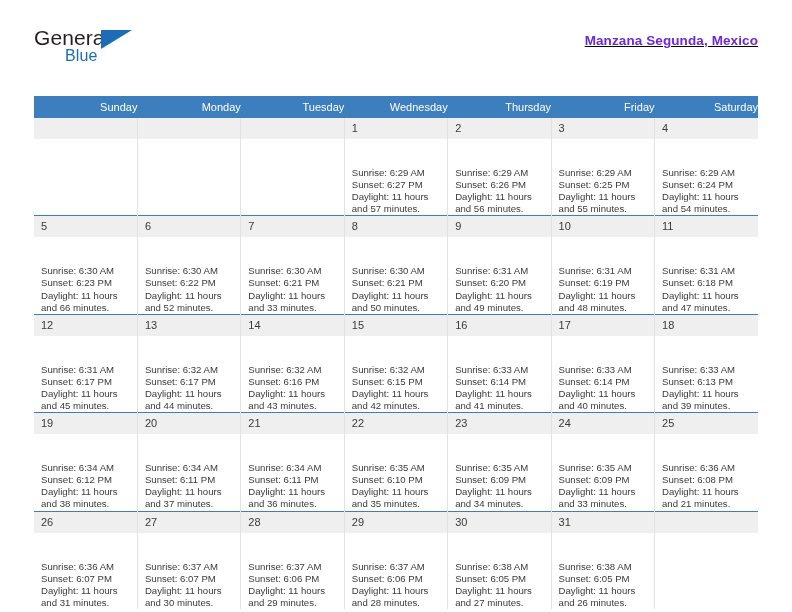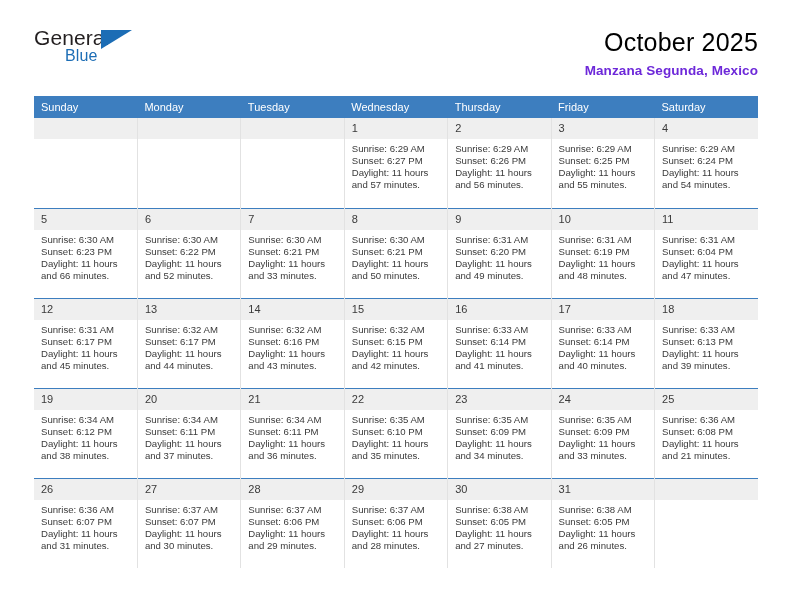--- a/index.html
+++ b/index.html
@@ -21,20 +21,21 @@
     height: 612px;
     padding: 0;
   }
   
   .top {
     display: flex;
     align-items: flex-start;
     justify-content: space-between;
     padding: 26px 34px 0 34px;
     height: 96px;
+    text-decoration: underline;
   }
   .logo {
     position: relative;
     width: 110px;
     height: 52px;
     flex: 0 0 auto;
   }
   .logo-general {
     position: absolute;
     left: 0;
@@ -86,21 +87,21 @@
     margin: 0 34px;
     width: 724px;
     border-collapse: collapse;
     table-layout: fixed;
   }
   .cal th {
     background: #3d7ebf;
     color: #ffffff;
     font-size: 11px;
     font-weight: normal;
-    text-align: left;
+    text-align: right;
     padding: 5px 0 5px 7px;
     height: 21px;
     line-height: 12px;
     border: none;
   }
   .cal td {
     vertical-align: top;
     padding: 0;
     width: 103.4px;
     height: 90px;
@@ -117,37 +118,37 @@
     line-height: 13px;
     padding: 4px 0 4px 7px;
     height: 21px;
   }
   .daynum.empty { color: transparent; }
   .info {
     padding: 4px 6px 0 7px;
     font-size: 9.6px;
     line-height: 12.1px;
     color: #3a3a3a;
+    margin-top: 24px;
   }
   .info div { white-space: nowrap; }
   td.blank .info { visibility: hidden; }
 </style>
 </head>
 <body>
 
 <div class="page">
 
   <div class="top">
     <div class="logo">
       <span class="logo-general">General</span>
       <span class="logo-tri"></span>
       <span class="logo-blue">Blue</span>
     </div>
     <div class="titles">
-      <div class="title">October 2025</div>
       <div class="subtitle">Manzana Segunda, Mexico</div>
     </div>
   </div>
 
   <table class="cal">
     <thead>
       <tr>
         <th>Sunday</th>
         <th>Monday</th>
         <th>Tuesday</th>
@@ -277,21 +278,21 @@
             <div>Sunrise: 6:31 AM</div>
             <div>Sunset: 6:19 PM</div>
             <div>Daylight: 11 hours</div>
             <div>and 48 minutes.</div>
           </div>
         </td>
         <td>
           <div class="daynum">11</div>
           <div class="info">
             <div>Sunrise: 6:31 AM</div>
-            <div>Sunset: 6:04 PM</div>
+            <div>Sunset: 6:18 PM</div>
             <div>Daylight: 11 hours</div>
             <div>and 47 minutes.</div>
           </div>
         </td>
       </tr>
 
       <tr class="week">
         <td>
           <div class="daynum">12</div>
           <div class="info">

